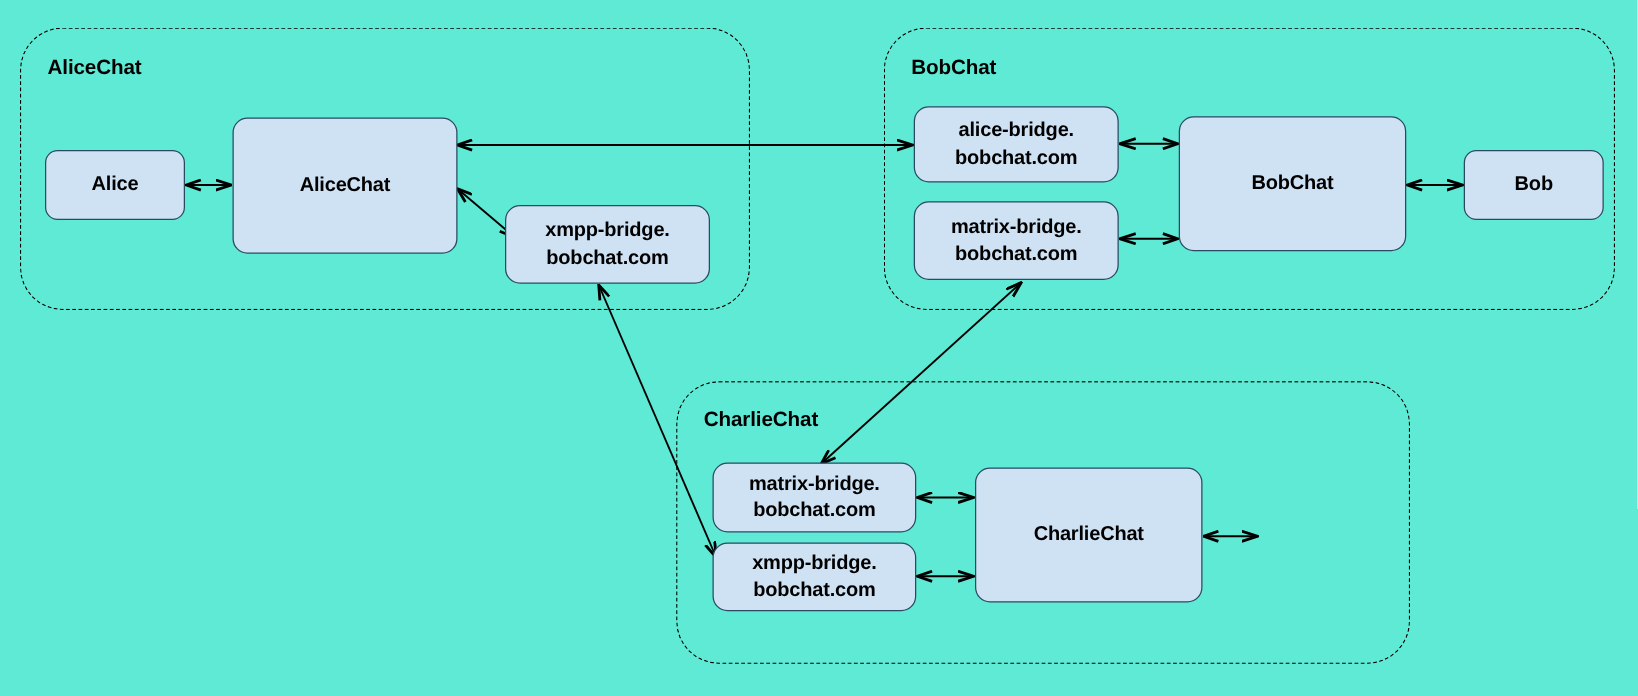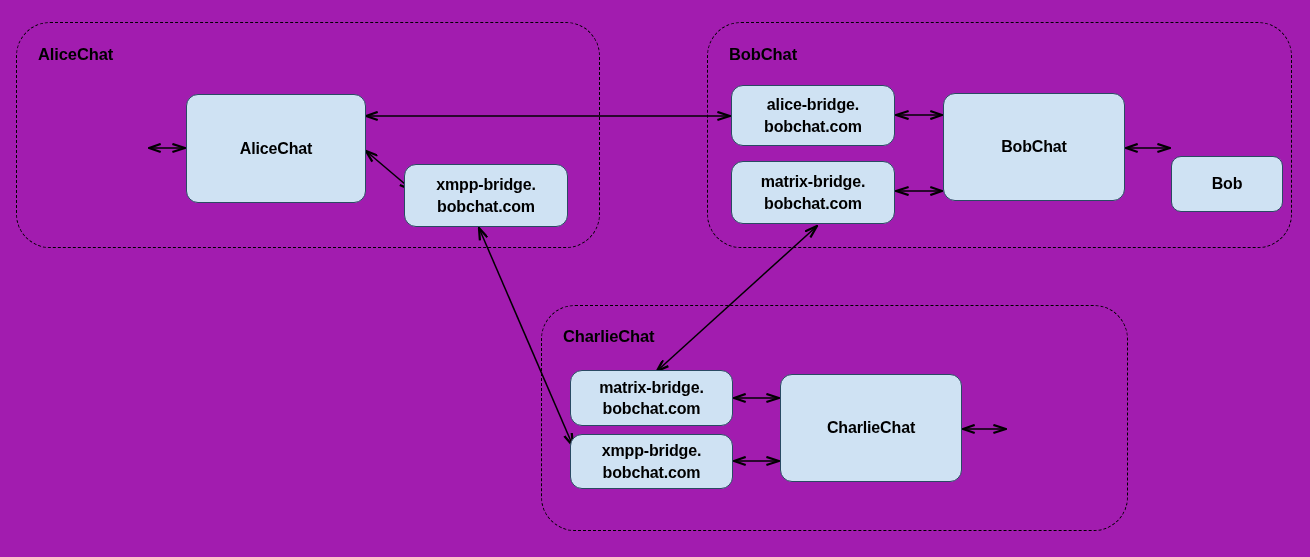--- a/index.html
+++ b/index.html
@@ -7,21 +7,21 @@
     padding: 0;
     background: #ffffff;
   }
   body {
     font-family: "Liberation Sans", sans-serif;
   }
   #canvas {
     position: relative;
     width: 1310px;
     height: 557px;
-    background: #a21caf;
+    background: #5eead4;
     overflow: hidden;
   }
   .group {
     position: absolute;
     border: 1.6px dashed #000000;
     border-radius: 34px;
     box-sizing: border-box;
     background: transparent;
   }
   .group-label {
@@ -106,20 +106,23 @@
 
     <line x1="479" y1="228" x2="573" y2="446" marker-start="url(#arrow-start)" marker-end="url(#arrow-end)"></line>
 
     <line x1="734" y1="398" x2="779" y2="398" marker-start="url(#arrow-start)" marker-end="url(#arrow-end)"></line>
 
     <line x1="734" y1="461" x2="779" y2="461" marker-start="url(#arrow-start)" marker-end="url(#arrow-end)"></line>
 
     <line x1="963" y1="429" x2="1006" y2="429" marker-start="url(#arrow-start)" marker-end="url(#arrow-end)"></line>
   </svg>
 
+  <div class="node small-radius" style="left:36px; top:120px; width:112px; height:56px;">
+    <span class="label-line">Alice</span>
+  </div>
 
   <div class="node" style="left:186px; top:94px; width:180px; height:109px;">
     <span class="label-line">AliceChat</span>
   </div>
 
   <div class="node" style="left:404px; top:164px; width:164px; height:63px; flex-direction:column;">
     <span class="label-line">xmpp-bridge.</span>
     <span class="label-line">bobchat.com</span>
   </div>
 
@@ -130,21 +133,21 @@
 
   <div class="node" style="left:731px; top:161px; width:164px; height:63px; flex-direction:column;">
     <span class="label-line">matrix-bridge.</span>
     <span class="label-line">bobchat.com</span>
   </div>
 
   <div class="node" style="left:943px; top:93px; width:182px; height:108px;">
     <span class="label-line">BobChat</span>
   </div>
 
-  <div class="node small-radius" style="left:1171px; top:120px; width:112px; height:56px;margin-top:36px;">
+  <div class="node small-radius" style="left:1171px; top:120px; width:112px; height:56px;">
     <span class="label-line">Bob</span>
   </div>
 
   <div class="node" style="left:570px; top:370px; width:163px; height:56px; flex-direction:column;">
     <span class="label-line">matrix-bridge.</span>
     <span class="label-line">bobchat.com</span>
   </div>
 
   <div class="node" style="left:570px; top:434px; width:163px; height:55px; flex-direction:column;">
     <span class="label-line">xmpp-bridge.</span>

